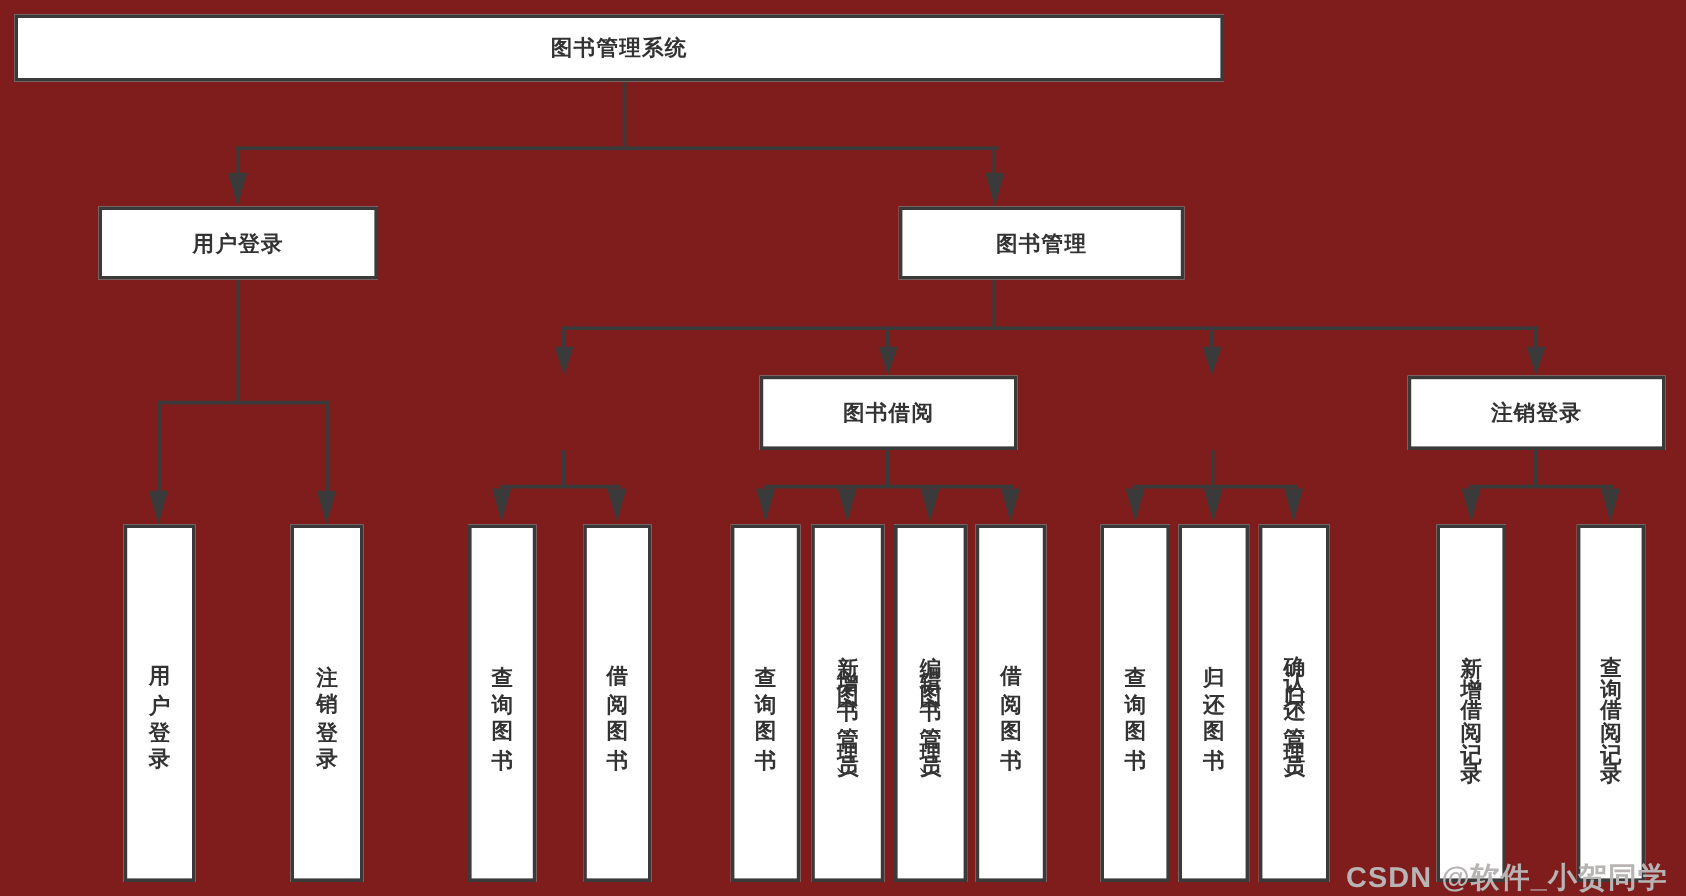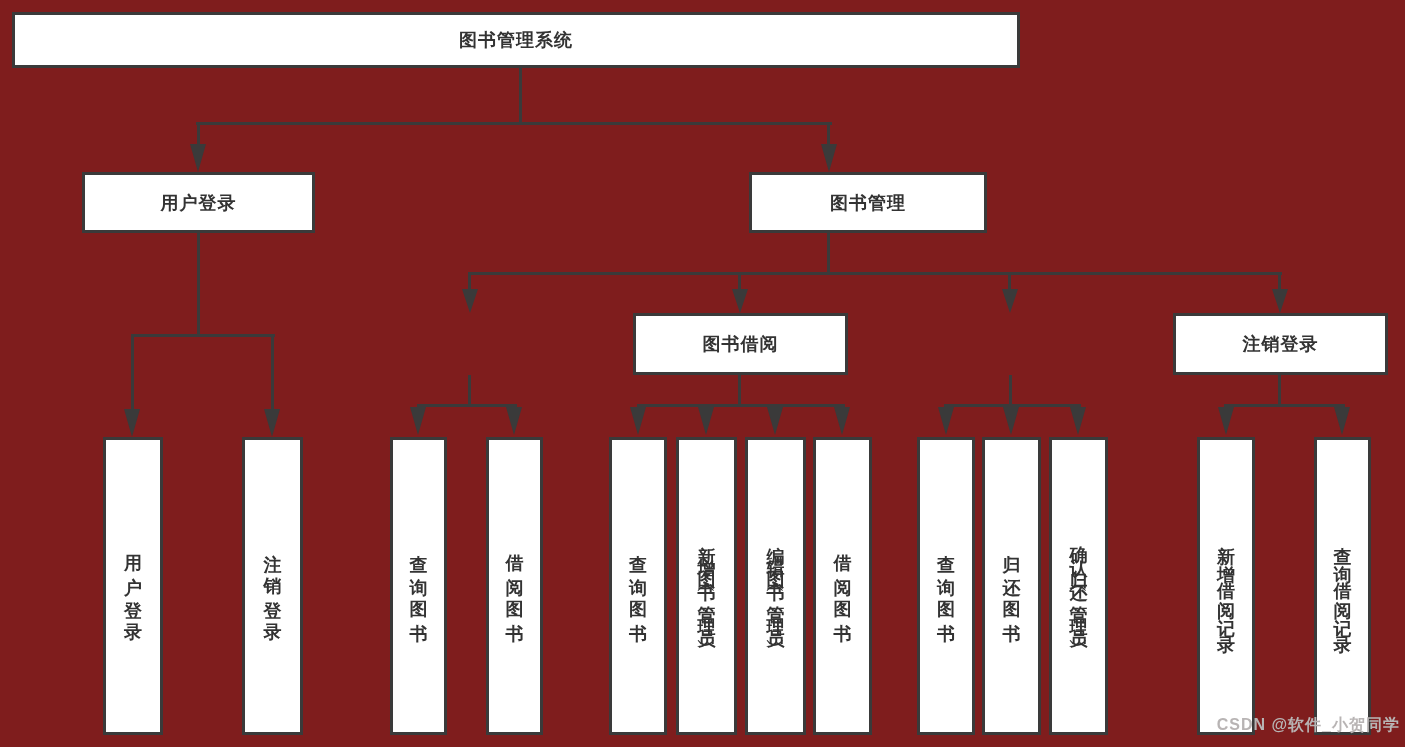--- a/index.html
+++ b/index.html
@@ -67,23 +67,23 @@
     height: 0;
     border-left: 8px solid transparent;
     border-right: 8px solid transparent;
     border-top: 28px solid #3a3a3a;
     z-index: 1;
   }
   .arrow.short { border-top-width: 24px; }
   
   .watermark {
     position: absolute;
-    right: 5px;
+    right: 15px;
     top: 715px;
-    font-size: 16px;
+    font-size: 24px;
     letter-spacing: 1px;
     color: #b8b4b4;
     z-index: 6;
     white-space: nowrap;
   }
 </style>
 </head>
 <body>
 
 <div class="stage">

